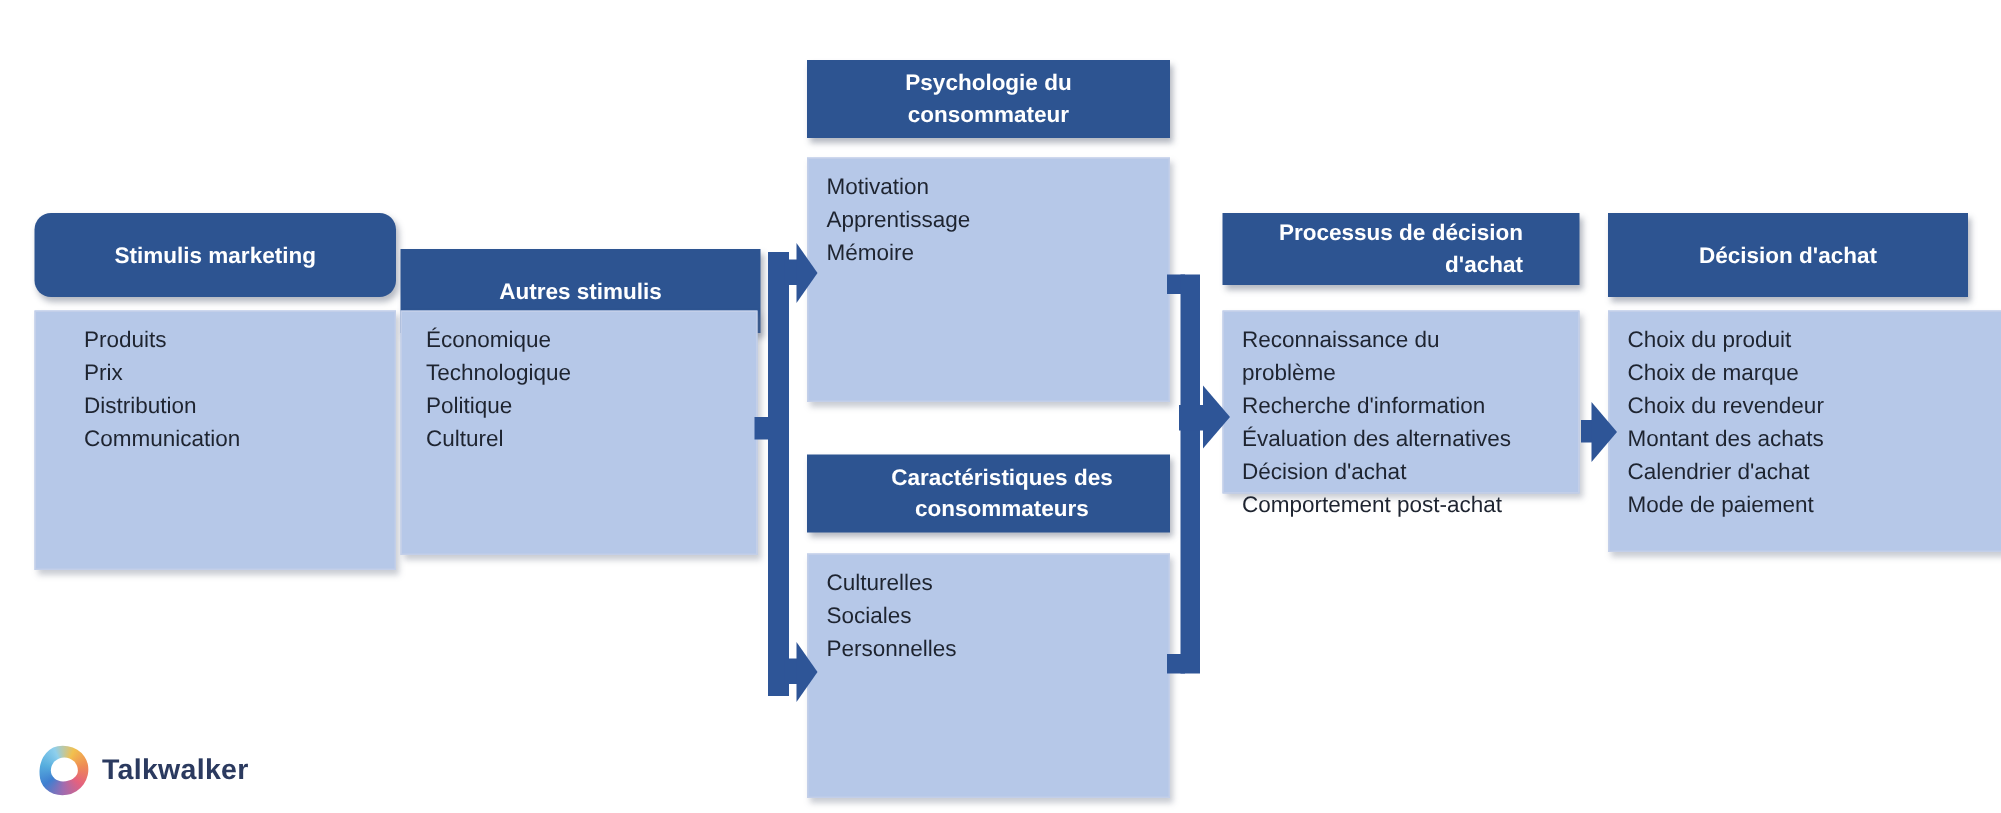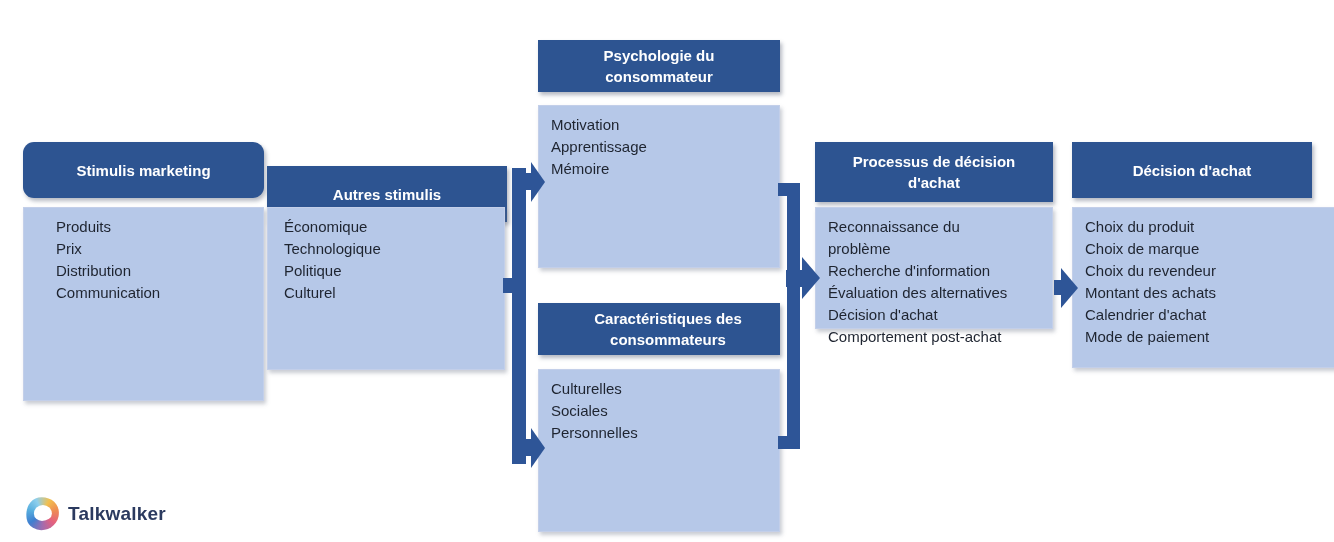--- a/index.html
+++ b/index.html
@@ -75,28 +75,28 @@
   .logo-mark::after{
     content:"";position:absolute;inset:8px 7px 9px 8px;background:#fff;
     border-radius:50% 50% 55% 45% / 55% 55% 45% 45%;
     transform:rotate(10deg);
   }
   .logo-text{
     font-size:19px;font-weight:bold;color:var(--logo-text);letter-spacing:0.2px;
   }
   
   .h-stim{left:23px;top:142px;width:241px;height:56px;border-radius:11px;}
-  .b-stim{left:23px;top:207px;width:241px;height:194px;padding-left:32px;}
+  .b-stim{left:23px;top:207px;width:241px;height:173px;padding-left:32px;}
   .h-autres{left:267px;top:142px;width:240px;height:56px;margin-top:24px;}
   .b-autres{left:267px;top:207px;width:238px;height:163px;padding-left:16px;}
   .h-psy{left:538px;top:40px;width:242px;height:52px;}
   .b-psy{left:538px;top:105px;width:242px;height:163px;}
   .h-car{left:538px;top:303px;width:242px;height:52px;padding-left:24px;}
   .b-car{left:538px;top:369px;width:242px;height:163px;}
-  .h-proc{left:815px;top:142px;width:238px;height:60px;}
+  .h-proc{left:815px;top:142px;width:238px;height:48px;text-align:right;}
   .b-proc{left:815px;top:207px;width:238px;height:122px;}
   .h-dec{left:1072px;top:142px;width:240px;height:56px;}
   .b-dec{left:1072px;top:207px;width:272px;height:161px;}
 </style>
 </head>
 <body>
 
 <div class="canvas">
 
   <div class="hdr h-stim">Stimulis marketing</div>

